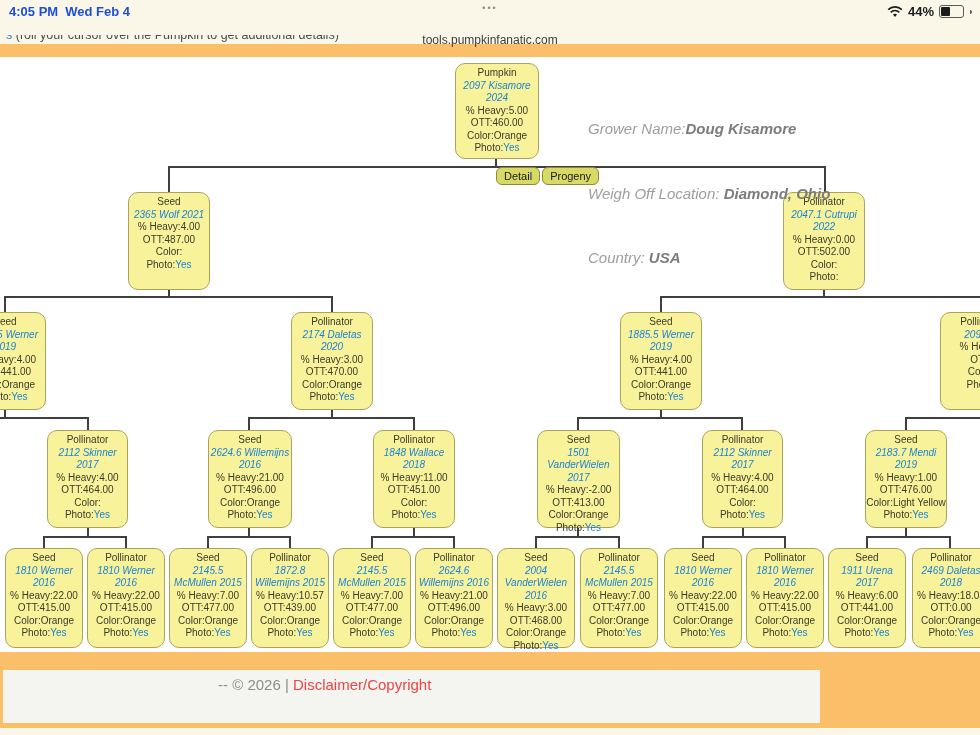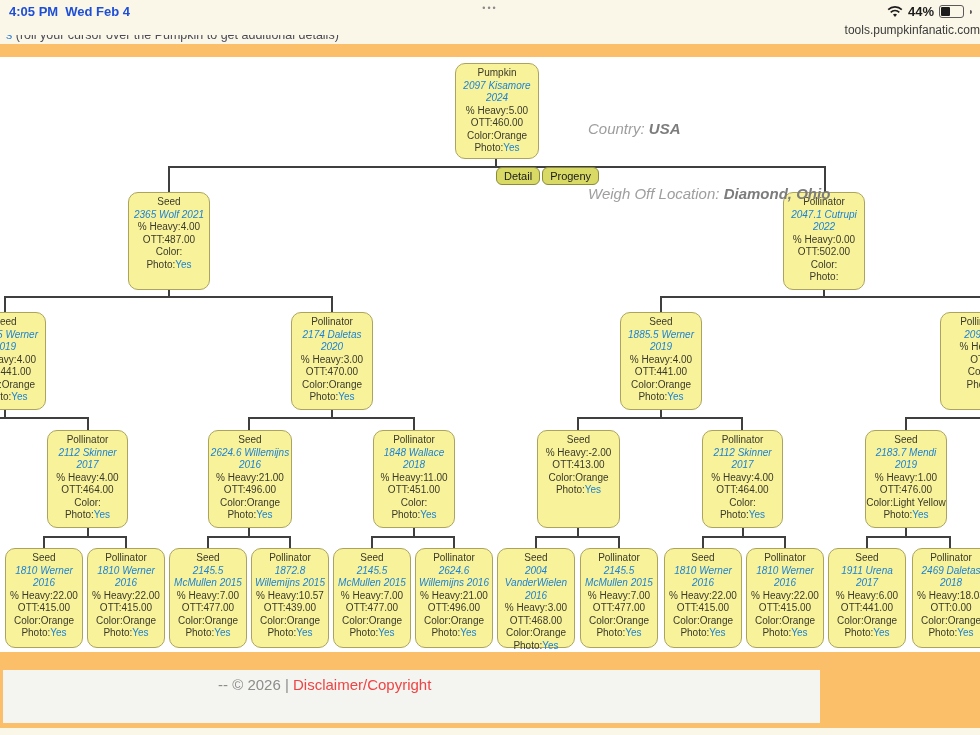--- a/index.html
+++ b/index.html
@@ -5,21 +5,21 @@
   html,body{margin:0;padding:0;}
   body{
     width:980px;height:735px;position:relative;overflow:hidden;
     background:#ffffff;font-family:"Liberation Sans",sans-serif;
   }
   
   .topbar{position:absolute;left:0;top:0;width:980px;height:44px;background:#faf7e8;z-index:6;}
   .sb-time{position:absolute;left:9px;top:4px;font-size:13px;font-weight:700;color:#1d4ed8;}
   .sb-date{margin-left:7px;font-weight:700;}
   .sb-dots{position:absolute;left:0;right:0;top:3px;text-align:center;font-size:9px;letter-spacing:2px;color:#8a8a8a;}
-  .sb-url{position:absolute;left:0;right:0;top:23px;text-align:right;font-size:12px;color:#3c3c3c;}
+  .sb-url{position:absolute;left:0;right:0;top:33px;text-align:center;font-size:12px;color:#3c3c3c;}
   .sb-right{position:absolute;right:8px;top:4px;display:flex;align-items:center;gap:5px;}
   .sb-pct{font-size:13px;font-weight:600;color:#1c1c1c;}
   .batt{display:inline-block;position:relative;width:23px;height:11px;border:1px solid #5a5a5a;border-radius:3px;}
   .batt-fill{position:absolute;left:1px;top:1px;bottom:1px;width:40%;background:#1c1c1c;border-radius:1px;}
   .batt-tip{display:inline-block;width:2px;height:4px;background:#5a5a5a;border-radius:0 2px 2px 0;margin-left:1px;}
   
   .note-clip{position:absolute;left:6px;top:35px;height:9px;overflow:hidden;z-index:7;font-size:12.5px;color:#4a4a55;}
   .note-inner{position:relative;top:-7px;}
   .note-link{color:#2a7fd0;text-decoration:none;}
   
@@ -73,22 +73,23 @@
 
 <div class="note-clip">
   <div class="note-inner"><a class="note-link">s</a><span> (roll your cursor over the Pumpkin to get additional details)</span></div>
 </div>
 
 <div class="band-top"></div>
 <div class="band-bottom"></div>
 <div class="band-cream"></div>
 
 <div class="info">
+  <div><span>Grower Name:</span><b>Doug Kisamore</b></div>
+  <div><span>Weigh Off Location: </span><b>Diamond, Ohio</b></div>
   <div><span>Country: </span><b>USA</b></div>
-  <div><span>Weigh Off Location: </span><b>Diamond, Ohio</b></div>
 </div>
 
 <div class="vl" style="left:495px;top:158px;height:9px"></div>
 <div class="hl" style="left:168px;top:166px;width:658px"></div>
 <div class="vl" style="left:168px;top:166px;height:27px"></div>
 <div class="vl" style="left:824px;top:166px;height:27px"></div>
 
 <div class="vl" style="left:168px;top:290px;height:8px"></div>
 <div class="hl" style="left:4px;top:296px;width:329px"></div>
 <div class="vl" style="left:4px;top:296px;height:16px"></div>
@@ -235,20 +236,21 @@
   <div>Pollinator</div>
   <a class="nname">1848 Wallace 2018</a>
   <div>% Heavy:11.00</div>
   <div>OTT:451.00</div>
   <div>Color:</div>
   <div><span>Photo:</span><a class="plink">Yes</a></div>
 </div>
 
 <div class="node" style="left:537px;top:430px;width:83px;height:98px">
   <div>Seed</div>
+  <a class="nname">1501 VanderWielen 2017</a>
   <div>% Heavy:-2.00</div>
   <div>OTT:413.00</div>
   <div>Color:Orange</div>
   <div><span>Photo:</span><a class="plink">Yes</a></div>
 </div>
 
 <div class="node" style="left:702px;top:430px;width:81px;height:98px">
   <div>Pollinator</div>
   <a class="nname">2112 Skinner 2017</a>
   <div>% Heavy:4.00</div>

